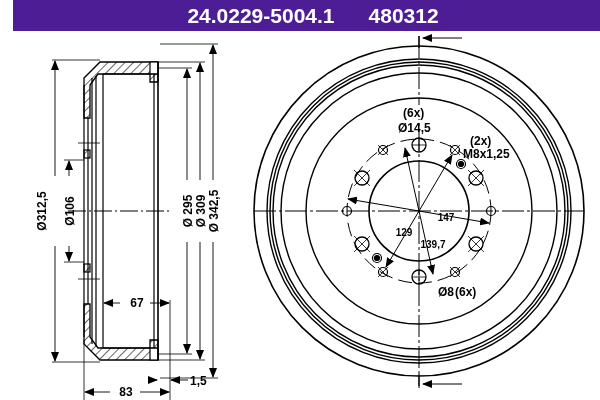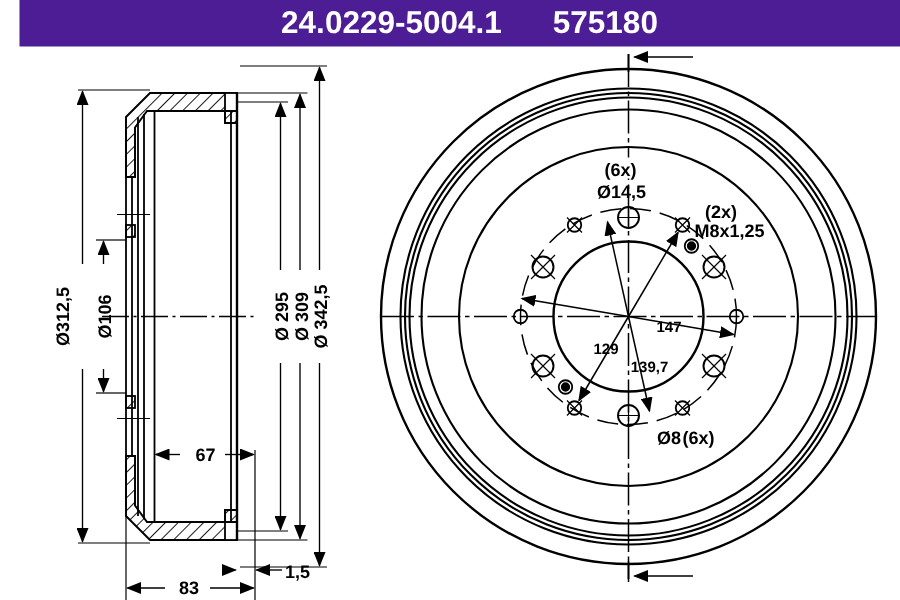--- a/index.html
+++ b/index.html
@@ -7,21 +7,21 @@
   .title-bar { position: absolute; left: 13px; top: 0; width: 600px; height: 31px; background: #4c1d95; display: flex; justify-content: center; align-items: center; gap: 34px; }
   .title-bar span { color: #ffffff; font-weight: bold; font-size: 21px; font-family: "Liberation Sans", sans-serif; letter-spacing: 0px; }
   svg { position: absolute; left: 0; top: 0; }
   svg text { font-family: "Liberation Sans", sans-serif; font-weight: bold; fill: #000; }
 </style>
 </head>
 <body>
 
 <div class="title-bar">
   <span>24.0229-5004.1</span>
-  <span>575180</span>
+  <span>480312</span>
 </div>
 
 <svg width="600" height="400" viewBox="0 0 600 400">
   <defs>
     <pattern id="hatch" patternUnits="userSpaceOnUse" width="6" height="6" patternTransform="rotate(45)">
       <line x1="0" y1="0" x2="0" y2="6" stroke="#000" stroke-width="1.2"></line>
     </pattern>
     <marker id="arr" markerWidth="10" markerHeight="8" refX="9" refY="4" orient="auto" markerUnits="userSpaceOnUse">
       <path d="M0,0 L10,4 L0,8 z" fill="#000"></path>
     </marker>

